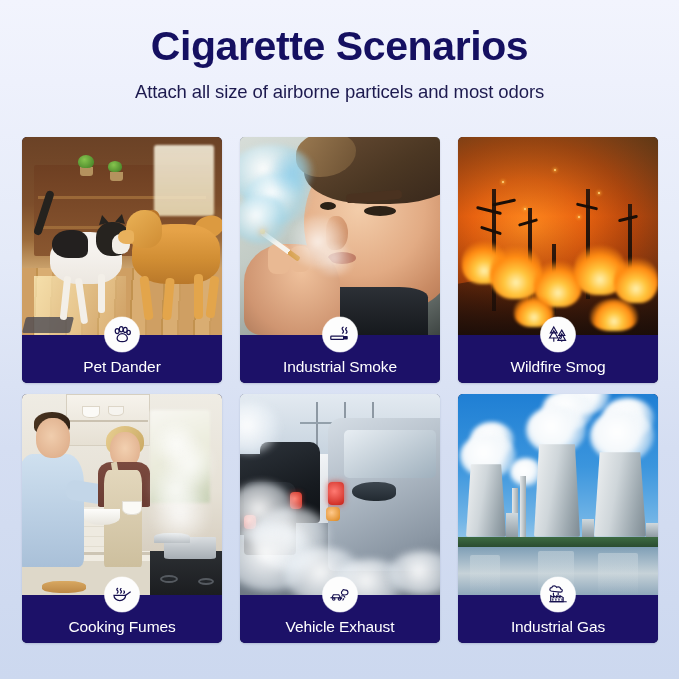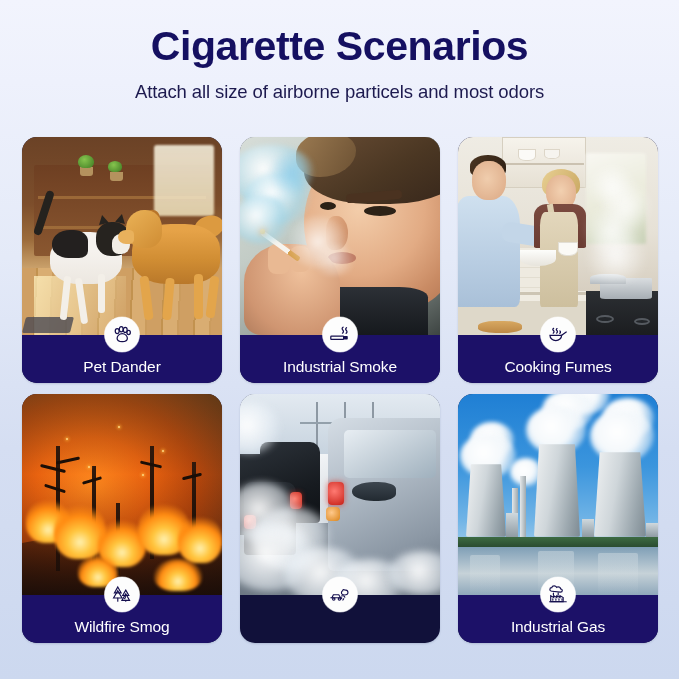--- a/index.html
+++ b/index.html
@@ -51,21 +51,21 @@
     width: 636px;
     display: grid;
     grid-template-columns: repeat(3, 200px);
     grid-template-rows: 246px 249px;
     column-gap: 18px;
     row-gap: 11px;
   }
 
   .card {
     position: relative;
-    border-radius: 15px;
+    border-radius: 5px;
     overflow: hidden;
     background: #11113a;
     box-shadow: 0 1px 2px rgba(40,50,90,0.18);
   }
 
   .card-photo {
     position: absolute;
     inset: 0 0 48px 0;
     overflow: hidden;
   }
@@ -693,20 +693,66 @@
           <path d="M18.4 10.8c1.3-1.1 1-2.4.1-3.3-.8-.8-.9-1.8.3-2.6"></path>
         </svg>
       </div>
       <div class="card-banner sharp">
         <span class="card-label">Industrial Smoke</span>
       </div>
     </div>
 
     <div class="card">
       <div class="card-photo">
+        <div class="scene sc-fire">
+          <div class="haze"></div>
+          <div class="tree tr1"></div>
+            <div class="tree tr2"></div>
+            <div class="tree tr3"></div>
+          <div class="tree tr4"></div>
+            <div class="tree tr5"></div>
+          <div class="bough bg1"></div>
+            <div class="bough bg2"></div>
+            <div class="bough bg3"></div>
+          <div class="bough bg4"></div>
+            <div class="bough bg5"></div>
+            <div class="bough bg6"></div>
+          <div class="ground"></div>
+          <div class="flame fl1"></div>
+            <div class="flame fl2"></div>
+            <div class="flame fl3"></div>
+          <div class="flame fl4"></div>
+            <div class="flame fl5"></div>
+            <div class="flame fl6"></div>
+          <div class="flame fl7"></div>
+          <div class="ember e1"></div>
+            <div class="ember e2"></div>
+            <div class="ember e3"></div>
+          <div class="ember e4"></div>
+            <div class="ember e5"></div>
+        </div>
+      </div>
+      <div class="badge">
+        <svg width="23" height="23" viewBox="0 0 24 24" fill="none" stroke="#16104f" stroke-width="1.2" stroke-linecap="round">
+          <path d="M7.6 4.2l3.5 6.1H4.1z"></path>
+          <path d="M7.6 8l4.4 7.6H3.2z"></path>
+          <path d="M7.6 15.6v3.4"></path>
+          <path d="M15.9 7.4l3.2 5.6h-6.4z"></path>
+          <path d="M15.9 11.3l4 6.9h-8z"></path>
+          <path d="M15.9 18.2v.8"></path>
+          <path d="M14.6 16.3c1.4-1.1 1.1-2.5.2-3.4"></path>
+        </svg>
+      </div>
+      <div class="card-banner">
+        <span class="card-label">Wildfire Smog</span>
+      </div>
+    </div>
+
+    <div class="card">
+      <div class="card-photo">
         <div class="scene sc-kitchen">
           <div class="cab-top"></div>
           <div class="cab-shelf ks1"></div>
           <div class="cupA"></div>
             <div class="cupB"></div>
           <div class="window"></div>
           <div class="backsplash"></div>
           <div class="counter"></div>
           <div class="counter-edge"></div>
           <div class="m-body"></div>
@@ -741,66 +787,20 @@
           <path d="M13.9 10.7c1-.8.8-1.8.1-2.4"></path>
         </svg>
       </div>
       <div class="card-banner">
         <span class="card-label">Cooking Fumes</span>
       </div>
     </div>
 
     <div class="card">
       <div class="card-photo">
-        <div class="scene sc-fire">
-          <div class="haze"></div>
-          <div class="tree tr1"></div>
-            <div class="tree tr2"></div>
-            <div class="tree tr3"></div>
-          <div class="tree tr4"></div>
-            <div class="tree tr5"></div>
-          <div class="bough bg1"></div>
-            <div class="bough bg2"></div>
-            <div class="bough bg3"></div>
-          <div class="bough bg4"></div>
-            <div class="bough bg5"></div>
-            <div class="bough bg6"></div>
-          <div class="ground"></div>
-          <div class="flame fl1"></div>
-            <div class="flame fl2"></div>
-            <div class="flame fl3"></div>
-          <div class="flame fl4"></div>
-            <div class="flame fl5"></div>
-            <div class="flame fl6"></div>
-          <div class="flame fl7"></div>
-          <div class="ember e1"></div>
-            <div class="ember e2"></div>
-            <div class="ember e3"></div>
-          <div class="ember e4"></div>
-            <div class="ember e5"></div>
-        </div>
-      </div>
-      <div class="badge">
-        <svg width="23" height="23" viewBox="0 0 24 24" fill="none" stroke="#16104f" stroke-width="1.2" stroke-linecap="round">
-          <path d="M7.6 4.2l3.5 6.1H4.1z"></path>
-          <path d="M7.6 8l4.4 7.6H3.2z"></path>
-          <path d="M7.6 15.6v3.4"></path>
-          <path d="M15.9 7.4l3.2 5.6h-6.4z"></path>
-          <path d="M15.9 11.3l4 6.9h-8z"></path>
-          <path d="M15.9 18.2v.8"></path>
-          <path d="M14.6 16.3c1.4-1.1 1.1-2.5.2-3.4"></path>
-        </svg>
-      </div>
-      <div class="card-banner">
-        <span class="card-label">Wildfire Smog</span>
-      </div>
-    </div>
-
-    <div class="card">
-      <div class="card-photo">
         <div class="scene sc-traffic">
           <div class="sky"></div>
           <div class="pole pl1"></div>
             <div class="pole pl2"></div>
             <div class="pole pl3"></div>
           <div class="gantry"></div>
           <div class="road"></div>
           <div class="van"></div>
           <div class="van2"></div>
           <div class="carL cL1"></div>
@@ -826,20 +826,23 @@
         <svg width="23" height="23" viewBox="0 0 24 24" fill="none" stroke="#16104f" stroke-width="1.2" stroke-linecap="round">
           <path d="M2.4 15.4h11.2"></path>
           <path d="M3.6 15.4l1.5-3.1h5.6l1.9 3.1"></path>
           <circle cx="5.5" cy="16.7" r="1.25"></circle>
           <circle cx="11.4" cy="16.7" r="1.25"></circle>
           <path d="M13.6 13.5c1.9-.5 3.4.2 3.4 1.3"></path>
           <path d="M16.6 7.1c2.3 0 3.7 1.3 3.7 2.8 0 1.6-1.5 2.6-3.6 2.6-1.8 0-3.2-.9-3.2-2.3 0-.9.5-1.6 1.3-2-.1-1 .7-1.7 1.8-1.1z"></path>
           <path d="M13.9 15.8l-1.5 1.2M15.9 16.4l-.9 1.4"></path>
         </svg>
       </div>
+      <div class="card-banner sharp">
+        <span class="card-label">Vehicle Exhaust</span>
+      </div>
     </div>
 
     <div class="card">
       <div class="card-photo">
         <div class="scene sc-industry">
           <div class="plume pm5"></div>
             <div class="plume pm4"></div>
             <div class="plume pm3"></div>
           <div class="plume pm2"></div>
             <div class="plume pm1"></div>

